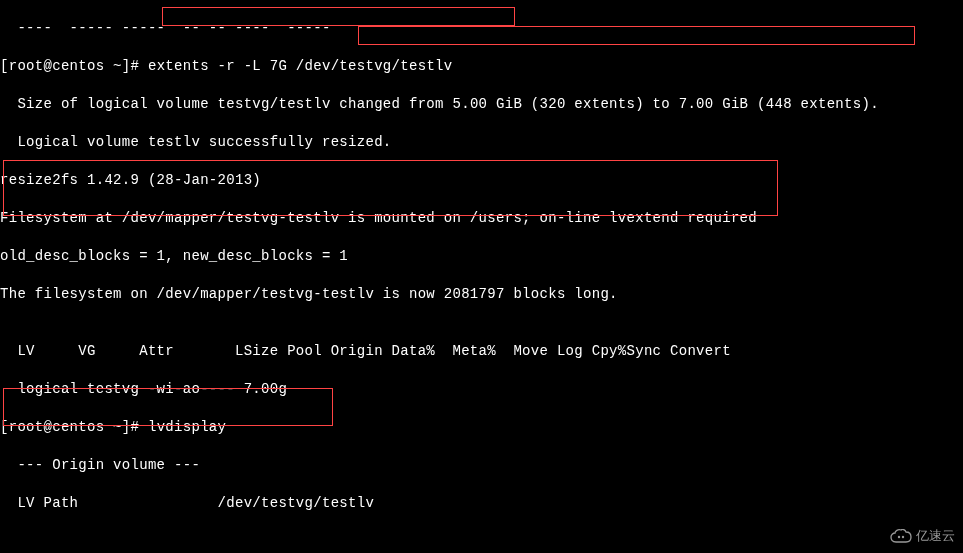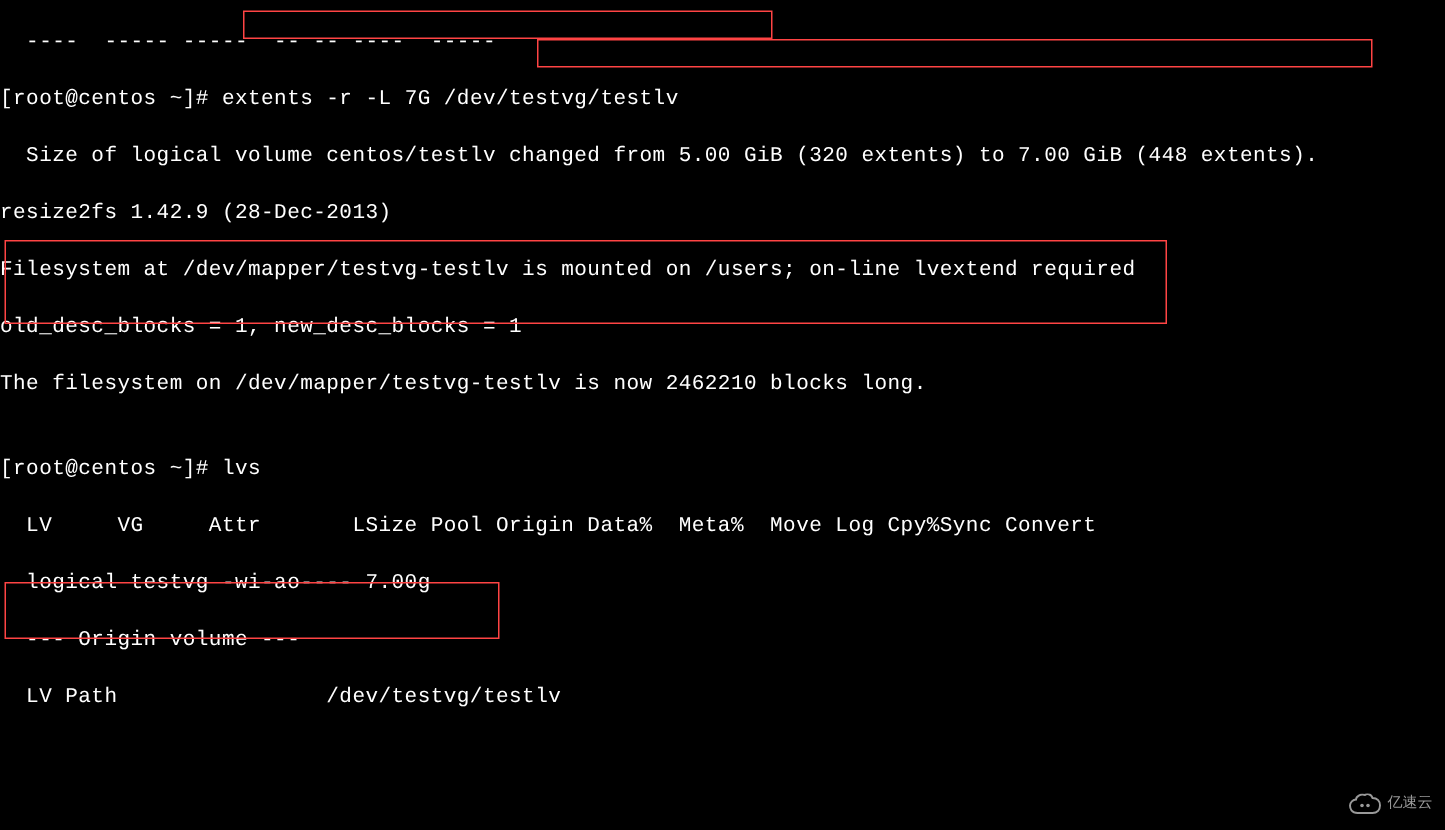--- a/index.html
+++ b/index.html
@@ -60,45 +60,46 @@
       width: 330px;
       height: 38px;
       border: 1px solid #ff4444;
       pointer-events: none;
     }
     .watermark {
       position: absolute;
       bottom: 8px;
       right: 8px;
       color: #999;
-      font-size: 10px;
+      font-size: 13px;
       display: flex;
       align-items: center;
       gap: 4px;
       font-family: Arial, sans-serif;
     }
     .watermark-icon {
       display: inline-flex;
     }
   </style>
 </head>
 <body>
 
 <div class="terminal">
 <span class="line">  ----  ----- -----  -- -- ----  -----</span>
 <span class="line"><span>[root@centos ~]# </span><span>extents -r -L 7G /dev/testvg/testlv</span></span>
-<span class="line"><span>  Size of logical volume centos/testlv </span><span>changed from 5.00 GiB (320 extents) to 7.00 GiB (448 extents).</span></span>
-<span class="line">resize2fs 1.42.9 (28-Dec-2013)</span>
+<span class="line"><span>  Size of logical volume testvg/testlv </span><span>changed from 5.00 GiB (320 extents) to 7.00 GiB (448 extents).</span></span>
+<span class="line">  Logical volume testlv successfully resized.</span>
+<span class="line">resize2fs 1.42.9 (28-Jan-2013)</span>
 <span class="line">Filesystem at /dev/mapper/testvg-testlv is mounted on /users; on-line lvextend required</span>
 <span class="line">old_desc_blocks = 1, new_desc_blocks = 1</span>
-<span class="line">The filesystem on /dev/mapper/testvg-testlv is now 2462210 blocks long.</span>
+<span class="line">The filesystem on /dev/mapper/testvg-testlv is now 2081797 blocks long.</span>
 <span class="line"></span>
-<span class="line"><span>[root@centos ~]# </span><span>lvs</span></span>
 <span class="line">  LV     VG     Attr       LSize Pool Origin Data%  Meta%  Move Log Cpy%Sync Convert</span>
 <span class="line">  logical testvg -wi-ao---- 7.00g</span>
+<span class="line"><span>[root@centos ~]# </span><span>lvdisplay</span></span>
 <span class="line">  --- Origin volume ---</span>
 <span class="line">  LV Path                /dev/testvg/testlv</span>
 
 
 
 
 
 
 
 

